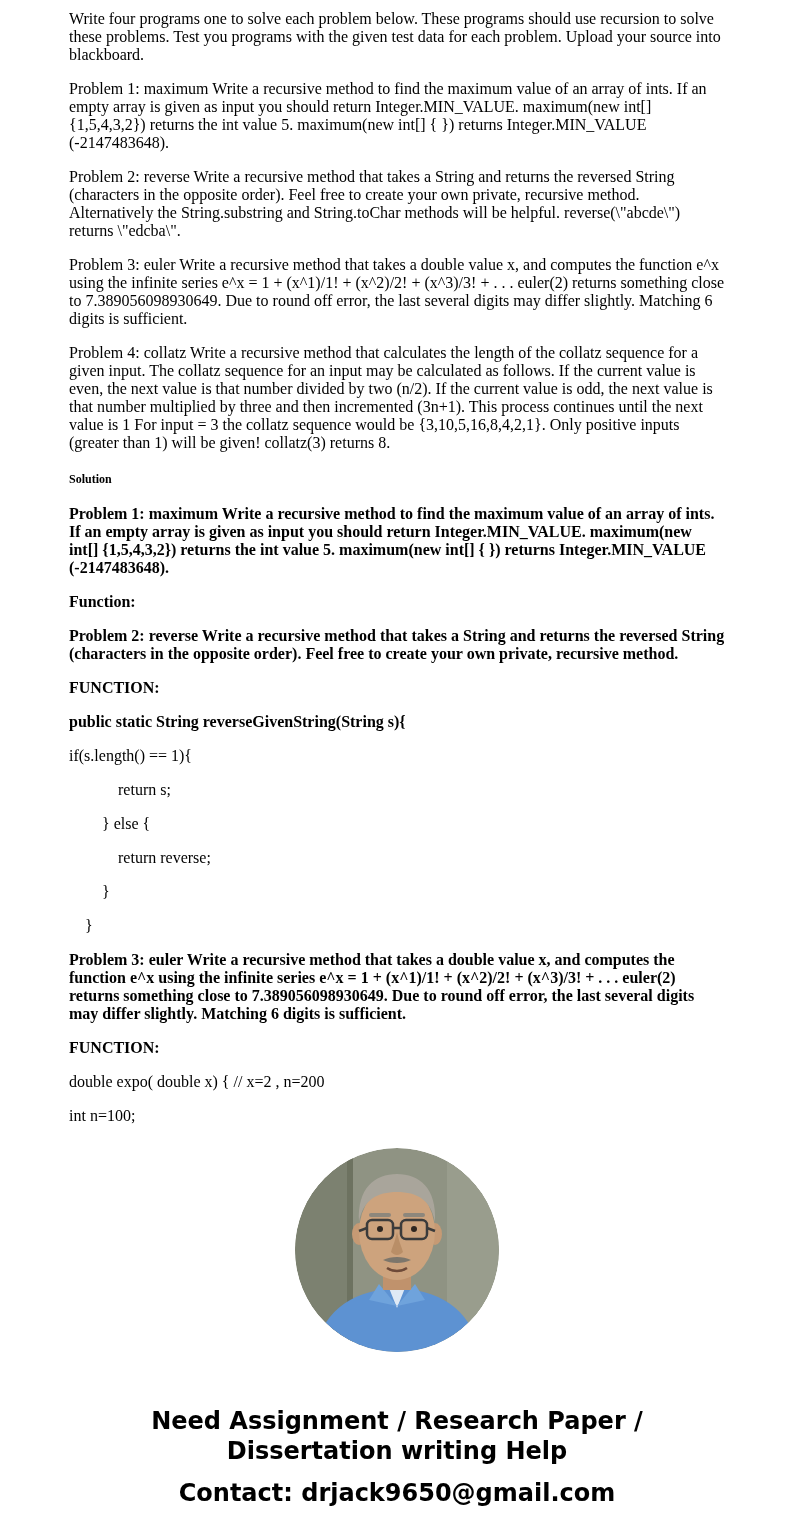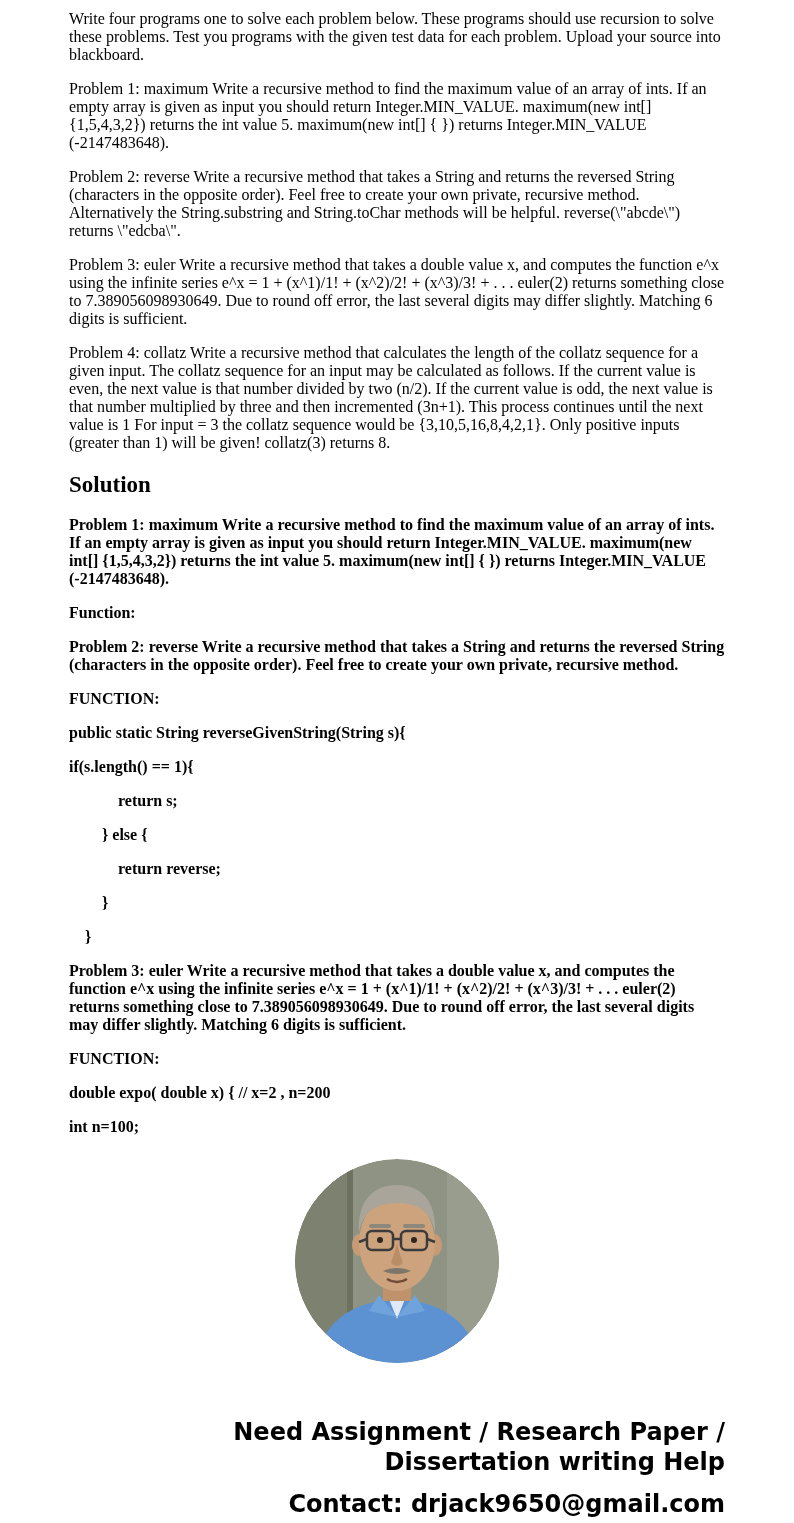--- a/index.html
+++ b/index.html
@@ -14,49 +14,48 @@
     font-family: "Liberation Serif", serif;
   }
   p.body {
     font-size: 16px;
     line-height: 18px;
     margin: 0 0 16px 0;
   }
   p.bold { font-weight: bold; }
   h2.solution-heading {
     font-family: "Liberation Serif", serif;
-    font-size: 23px;
+    font-size: 12px;
     font-weight: bold;
     margin: 20px 0 18px 0;
   }
   p.code {
     font-size: 16px;
     line-height: 18px;
     margin: 0 0 16px 0;
-    font-weight: bold;
   }
   .ind1 { padding-left: 16px; }
   .ind2 { padding-left: 33px; }
   .ind3 { padding-left: 49px; }
   .avatar-wrap {
     text-align: center;
     margin-top: 23px;
     margin-bottom: 0;
   }
   .avatar-circle {
     display: inline-block;
     width: 204px;
     height: 204px;
     border-radius: 50%;
     overflow: hidden;
     line-height: 0;
   }
   .footer {
     margin-top: 50px;
-    text-align: right;
+    text-align: center;
     font-family: "DejaVu Sans", sans-serif;
     font-weight: bold;
     color: #000000;
   }
   .footer-heading {
     font-size: 24px;
     line-height: 30px;
     max-width: 744px;
     margin: 0 auto;
   }

